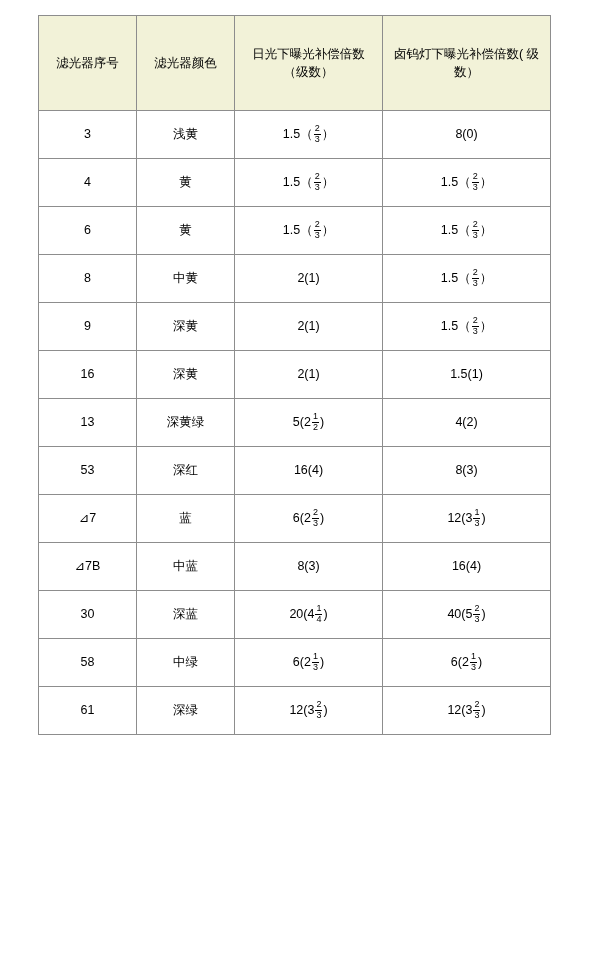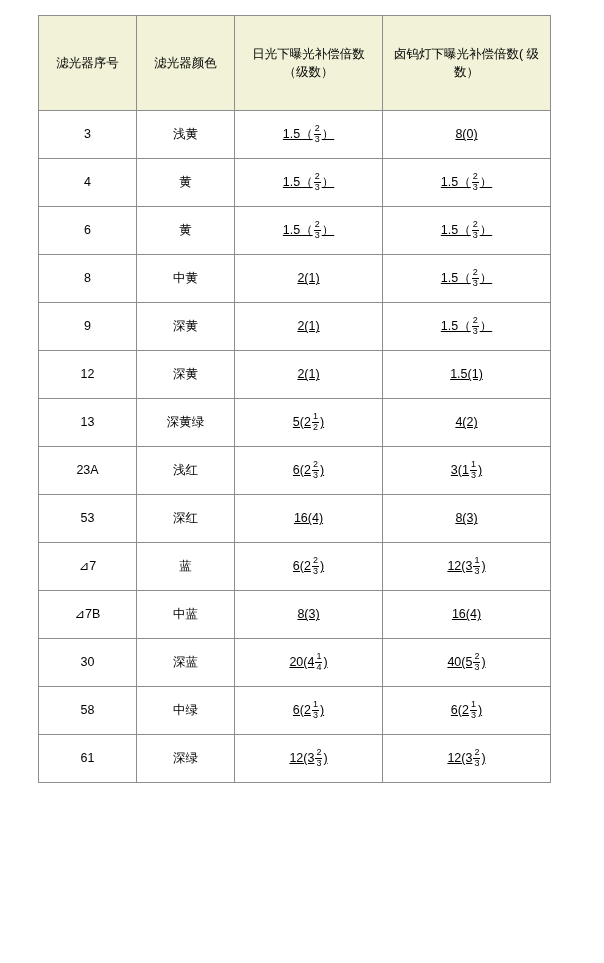--- a/index.html
+++ b/index.html
@@ -67,21 +67,20 @@
     padding: 0 1px;
   }
   .frac .den {
     display: block;
     border-top: 1px solid #000;
     padding: 0 1px;
   }
   .cell-val {
     display: inline-block;
     white-space: nowrap;
-    text-decoration: underline;
   }
 </style>
 </head>
 <body>
 
 <div id="table-wrap">
   <table class="filter-table">
     <colgroup>
       <col class="c1">
         <col class="c2">
@@ -131,36 +130,30 @@
           <td><span class="cell-val">2(1)</span></td>
           <td><span class="cell-val">1.5（<span class="frac"><span class="num">2</span><span class="den">3</span></span>）</span></td>
         </tr>
         <tr>
           <td>9</td>
           <td>深黄</td>
           <td><span class="cell-val">2(1)</span></td>
           <td><span class="cell-val">1.5（<span class="frac"><span class="num">2</span><span class="den">3</span></span>）</span></td>
         </tr>
         <tr>
-          <td>12</td>
+          <td>16</td>
           <td>深黄</td>
           <td><span class="cell-val">2(1)</span></td>
           <td><span class="cell-val">1.5(1)</span></td>
         </tr>
         <tr>
           <td>13</td>
           <td>深黄绿</td>
           <td><span class="cell-val">5(2<span class="frac"><span class="num">1</span><span class="den">2</span></span>)</span></td>
           <td><span class="cell-val">4(2)</span></td>
-        </tr>
-        <tr>
-          <td>23A</td>
-          <td>浅红</td>
-          <td><span class="cell-val">6(2<span class="frac"><span class="num">2</span><span class="den">3</span></span>)</span></td>
-          <td><span class="cell-val">3(1<span class="frac"><span class="num">1</span><span class="den">3</span></span>)</span></td>
         </tr>
         <tr>
           <td>53</td>
           <td>深红</td>
           <td><span class="cell-val">16(4)</span></td>
           <td><span class="cell-val">8(3)</span></td>
         </tr>
         <tr>
           <td>⊿7</td>
           <td>蓝</td>

